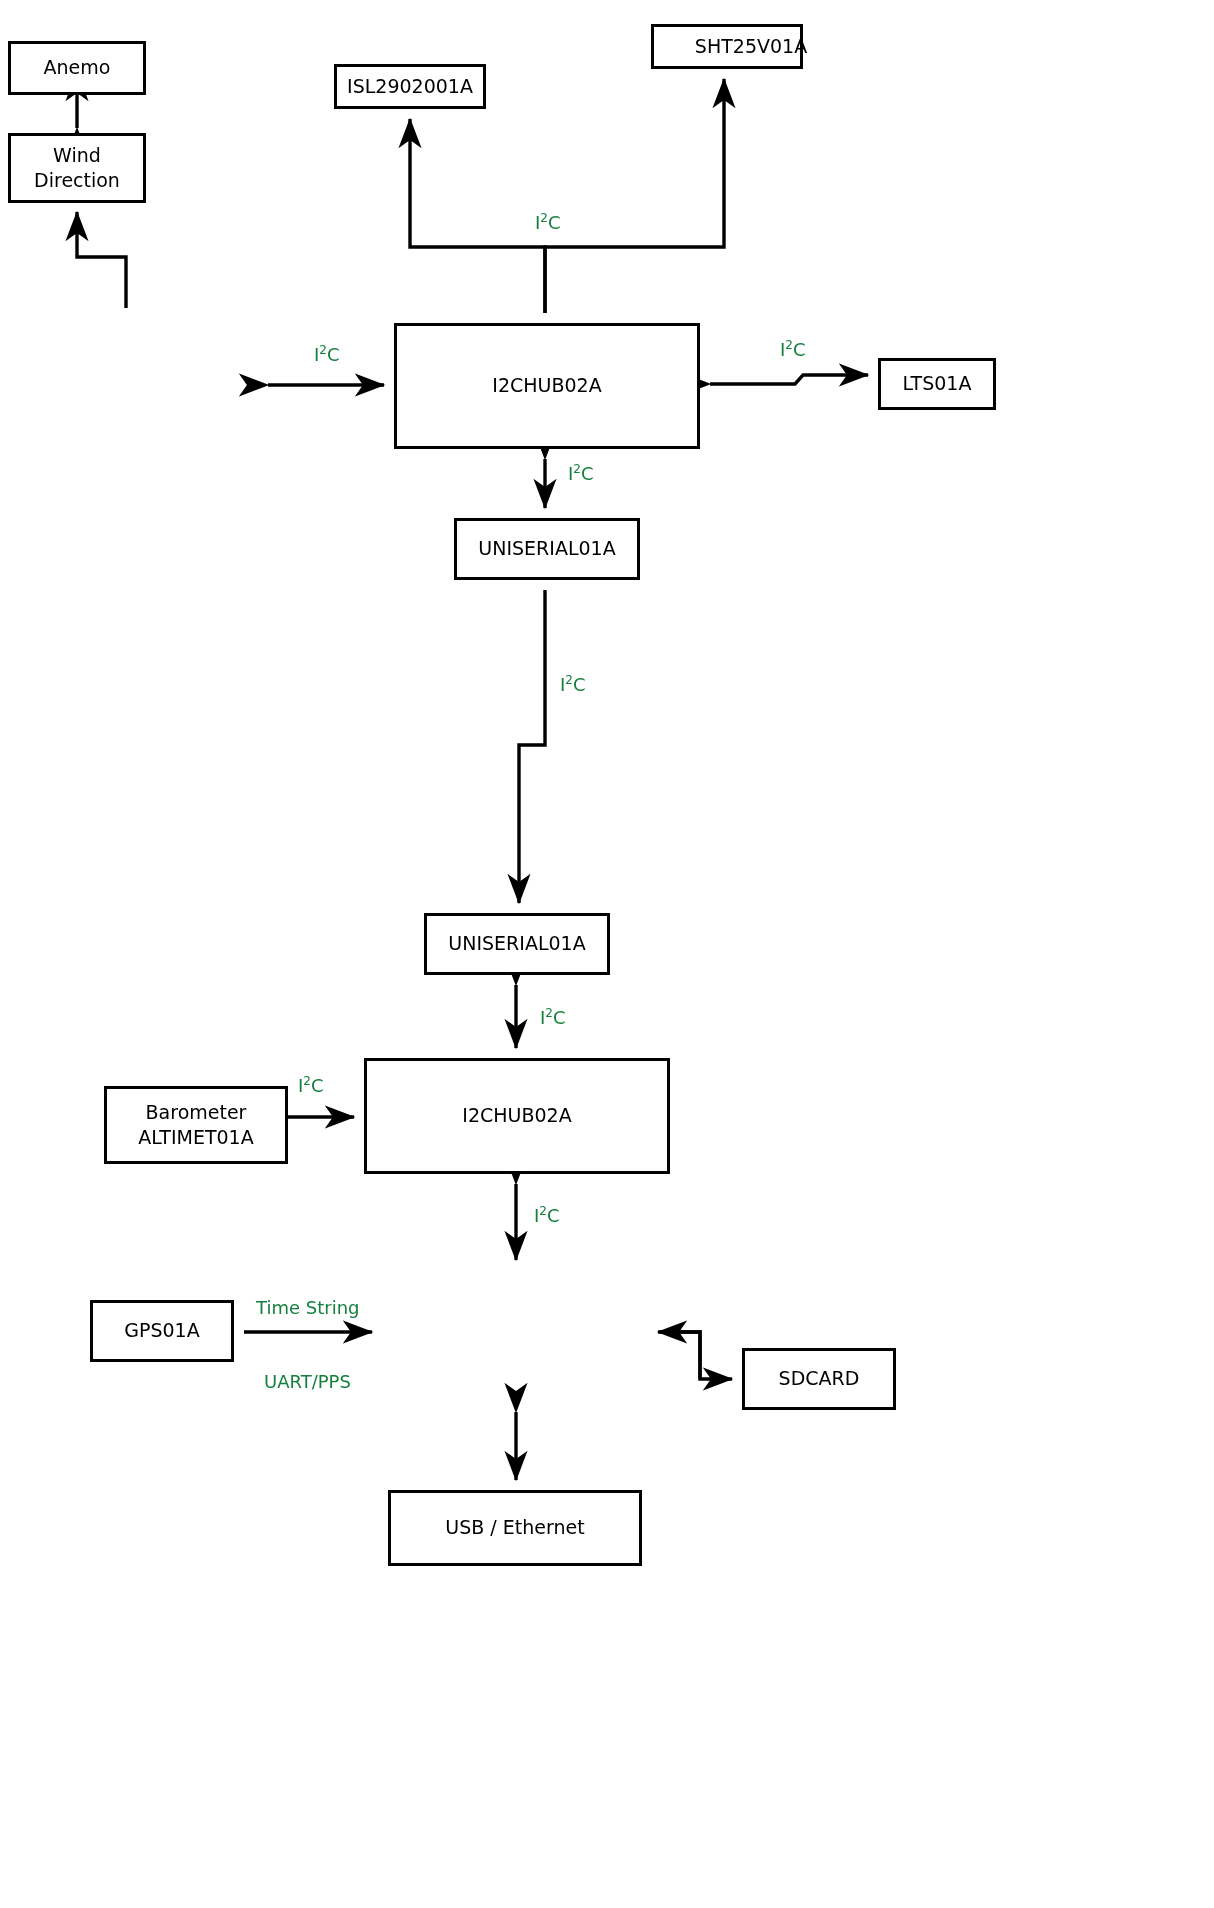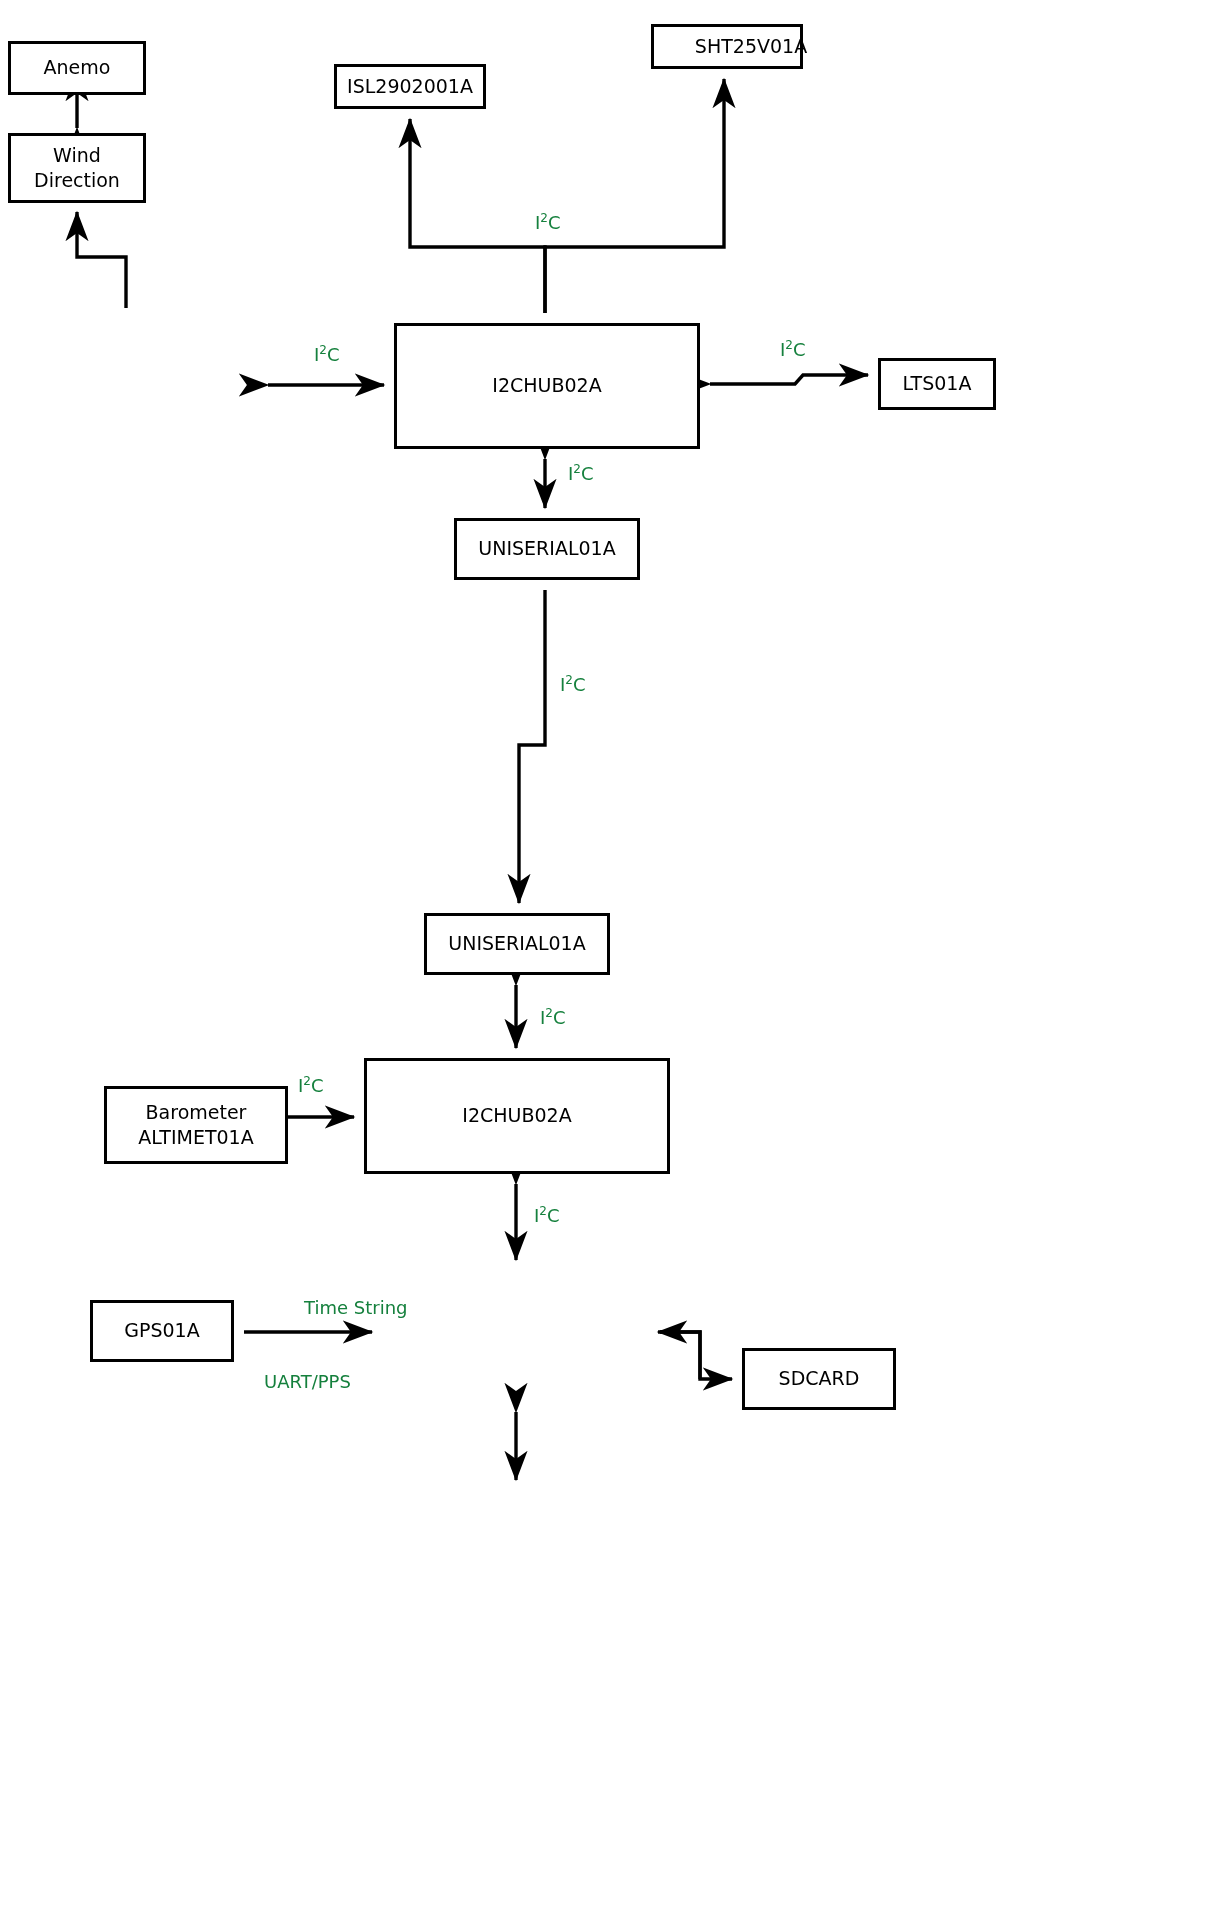--- a/index.html
+++ b/index.html
@@ -121,34 +121,35 @@
   <div class="node" style="left:104px; top:1086px; width:184px; height:78px;">Barometer
 ALTIMET01A</div>
 
   <div class="node" style="left:364px; top:1058px; width:306px; height:116px;">I2CHUB02A</div>
 
   <div class="node" style="left:90px;  top:1300px; width:144px; height:62px;">GPS01A</div>
 
 
   <div class="node" style="left:742px; top:1348px; width:154px; height:62px;">SDCARD</div>
 
+  <div class="node" style="left:388px; top:1490px; width:254px; height:76px;">USB / Ethernet</div>
 
   <div class="edge-label" style="left:535px; top:213px;">I<sup>2</sup>C</div>
 
   <div class="edge-label" style="left:314px; top:345px;">I<sup>2</sup>C</div>
 
   <div class="edge-label" style="left:780px; top:340px;">I<sup>2</sup>C</div>
 
   <div class="edge-label" style="left:568px; top:464px;">I<sup>2</sup>C</div>
 
   <div class="edge-label" style="left:560px; top:675px;">I<sup>2</sup>C</div>
 
   <div class="edge-label" style="left:540px; top:1008px;">I<sup>2</sup>C</div>
 
   <div class="edge-label" style="left:298px; top:1076px;">I<sup>2</sup>C</div>
 
   <div class="edge-label" style="left:534px; top:1206px;">I<sup>2</sup>C</div>
 
-  <div class="edge-label" style="left:256px; top:1298px;margin-left:48px;">Time String</div>
+  <div class="edge-label" style="left:256px; top:1298px;">Time String</div>
 
   <div class="edge-label" style="left:264px; top:1372px;">UART/PPS</div>
 
 </div>
 
 </body></html>

